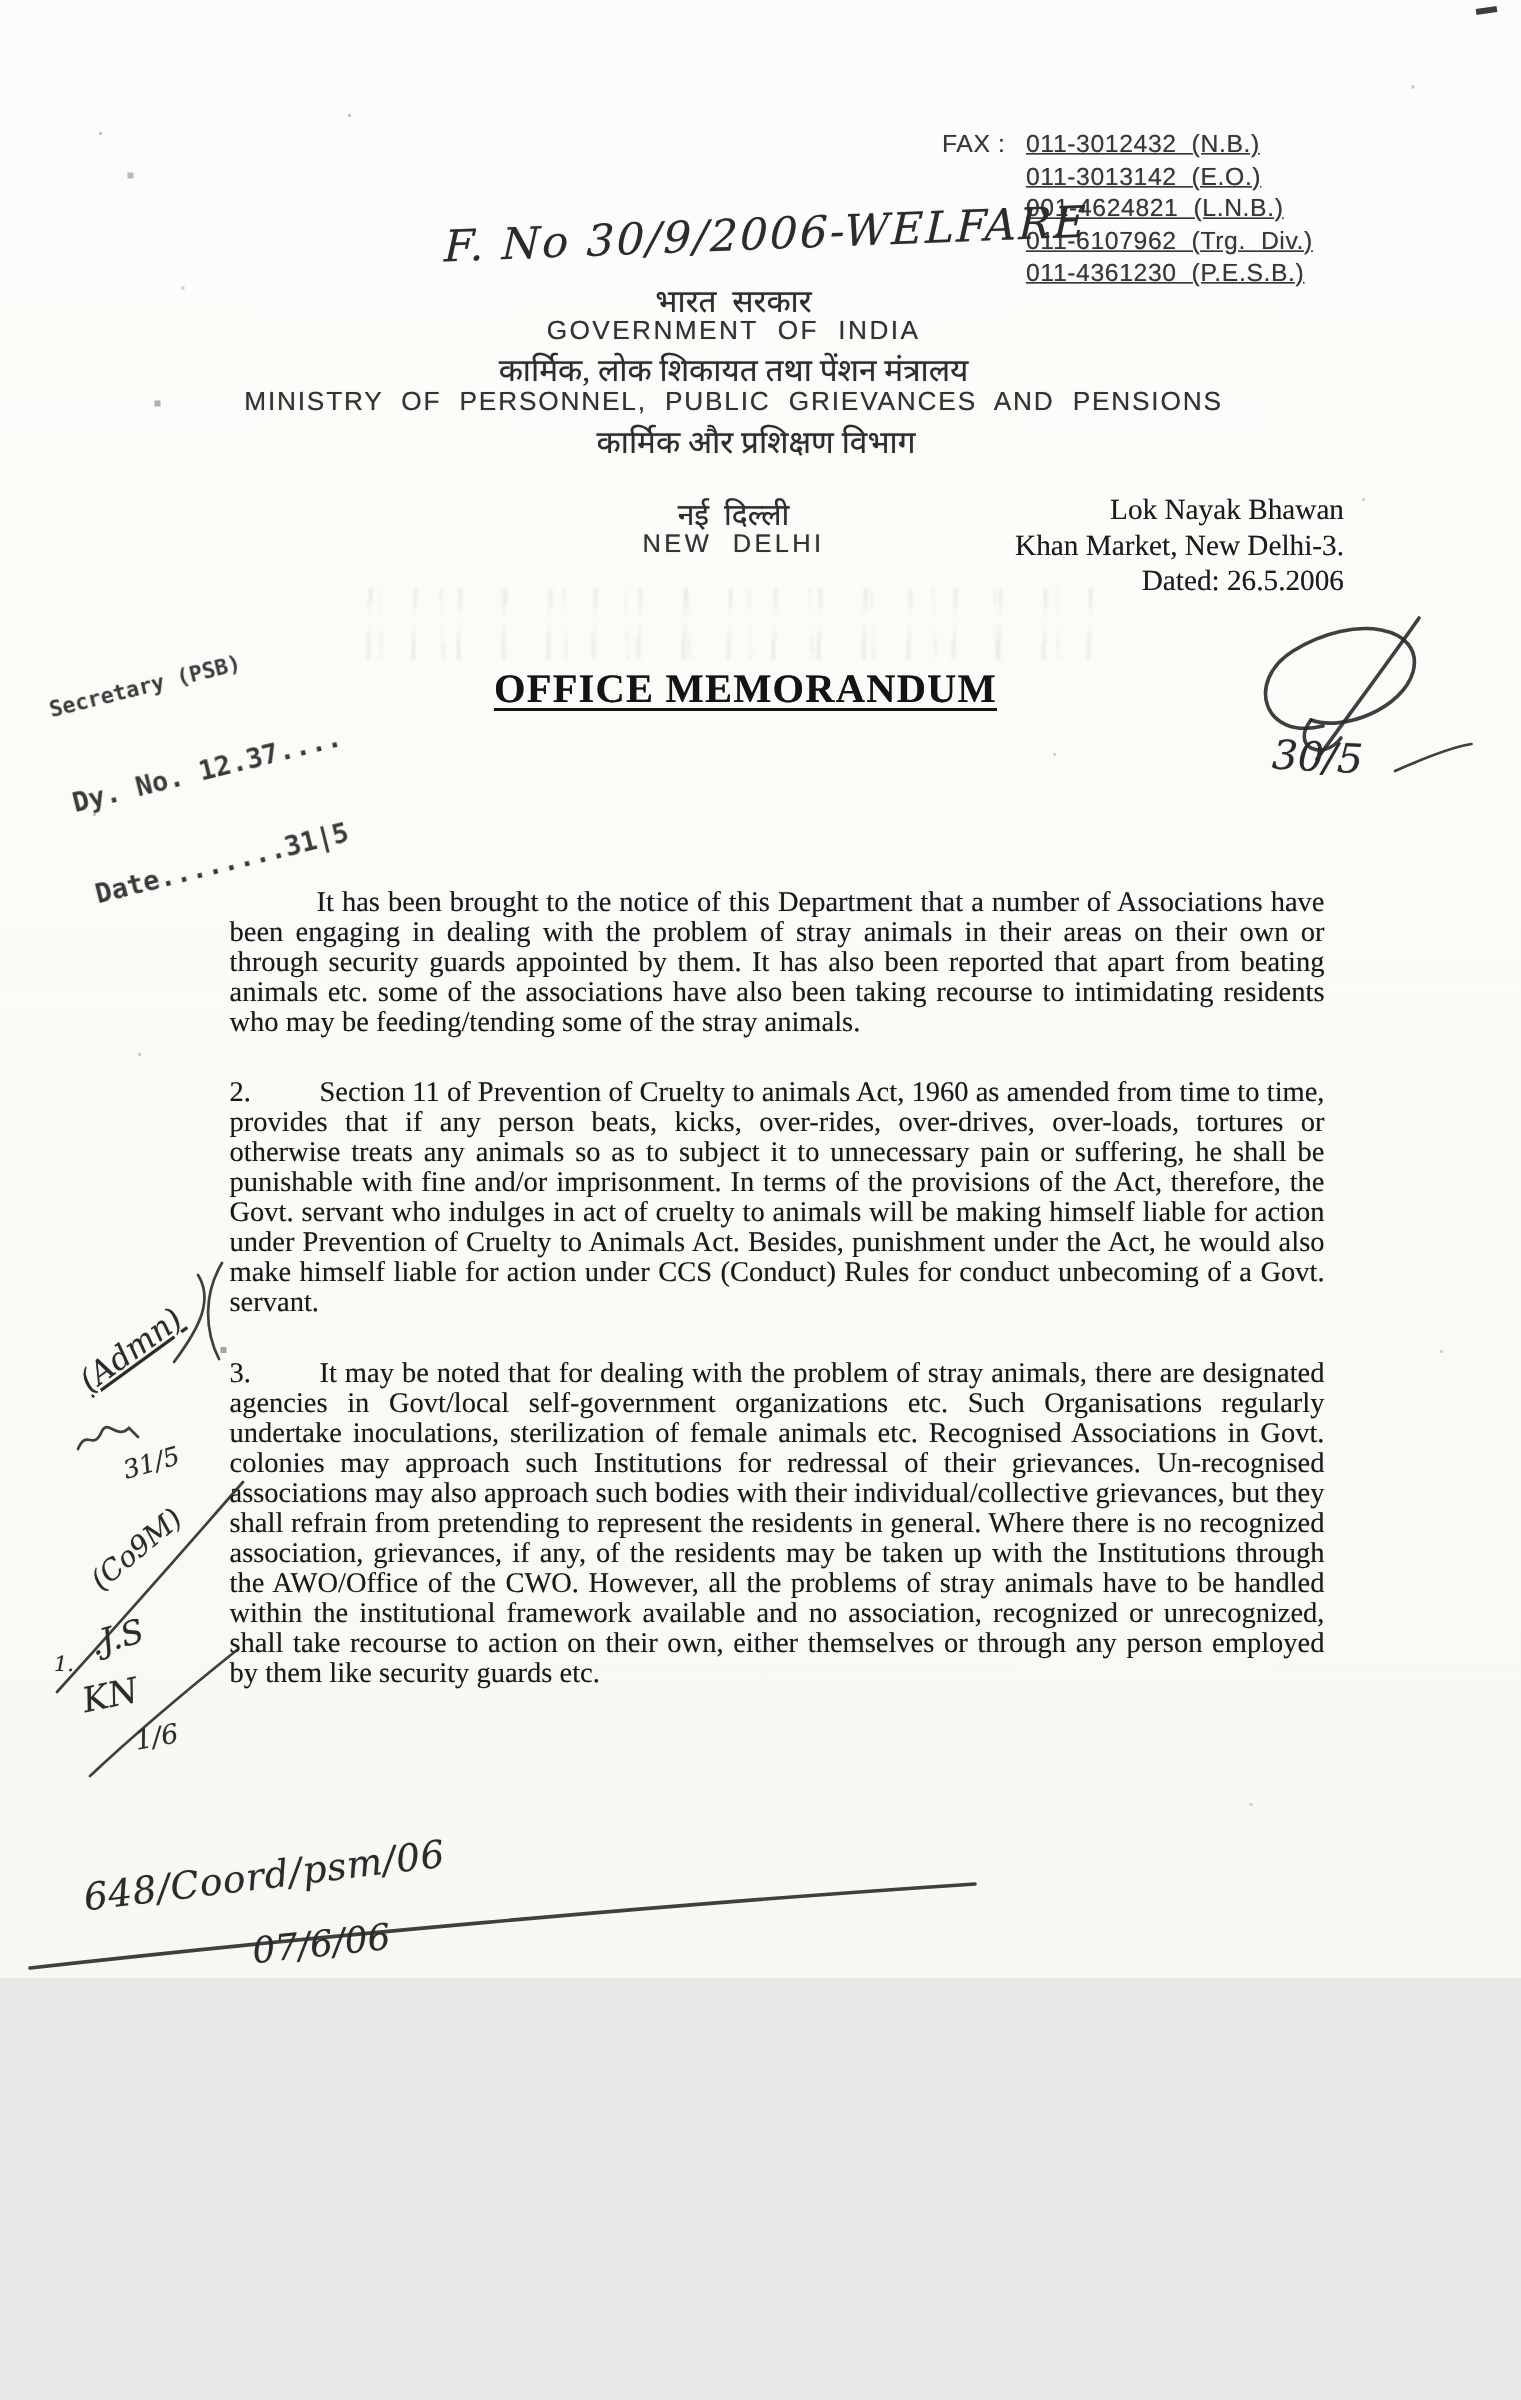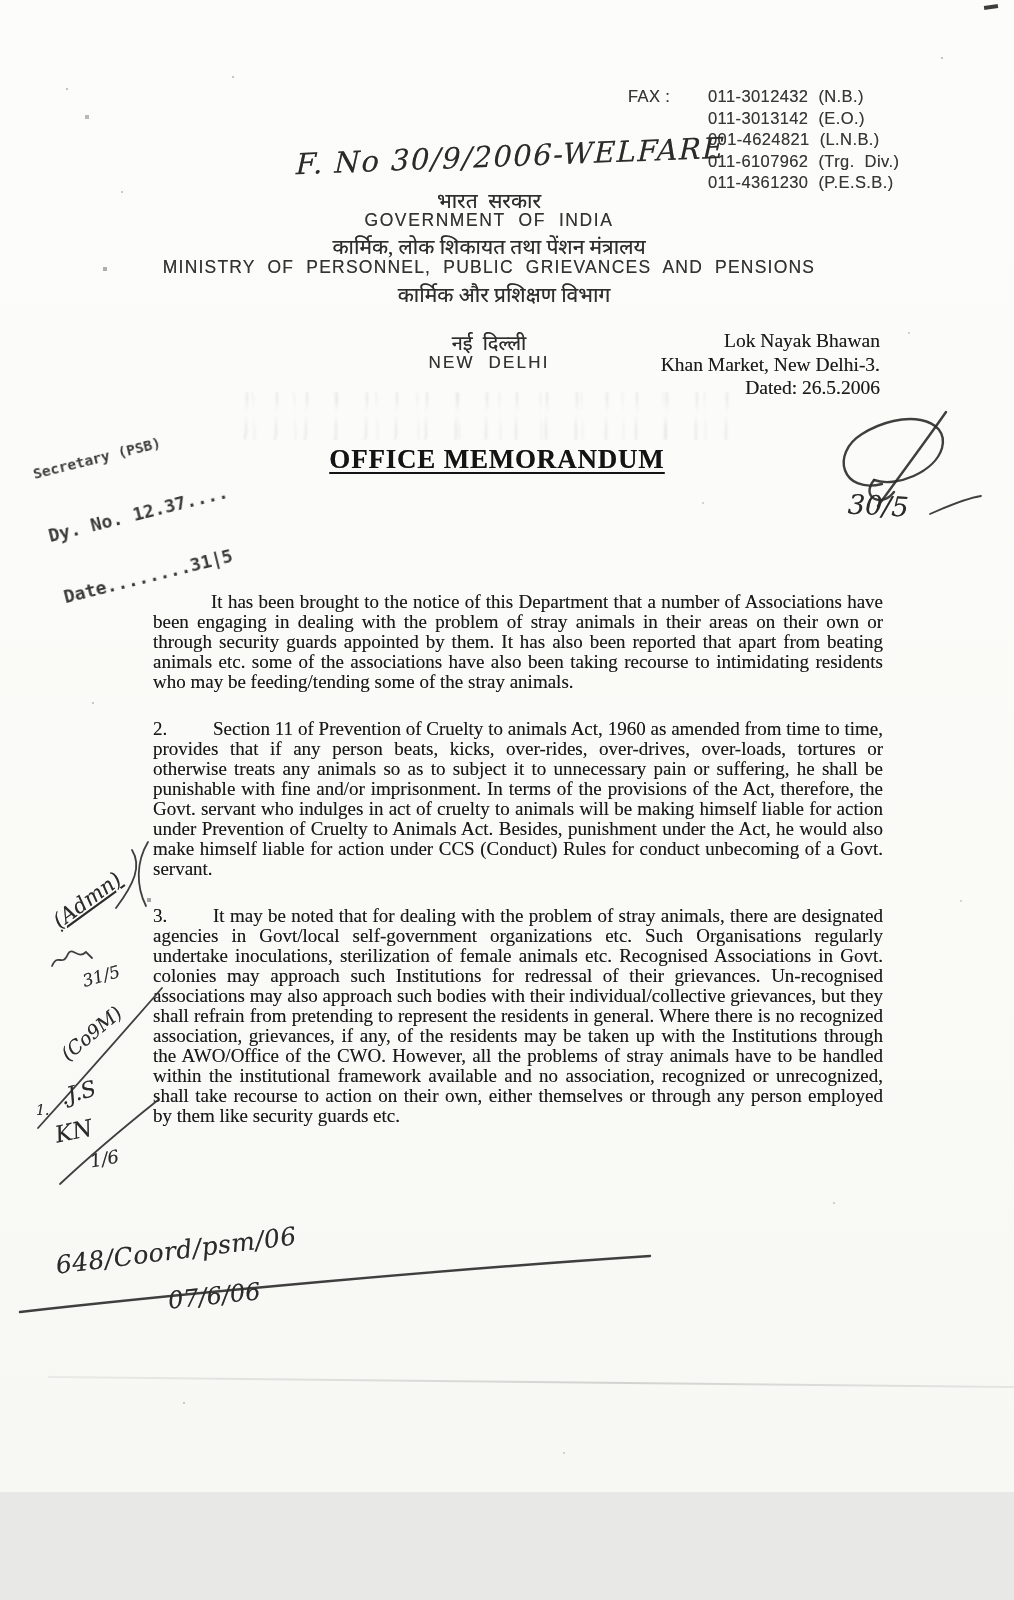--- a/index.html
+++ b/index.html
@@ -1,31 +1,31 @@
 <!DOCTYPE html>
 <html><head>
 <meta charset="utf-8">
 <style>
   html,body{margin:0;padding:0;background:#e8e8e6;}
   .page{
     position:relative;
-    width:1014px;height:1492px;
+    width:1014px;height:1319px;
     margin:0 auto;
     background:linear-gradient(180deg,#fcfcfa 0%,#fafaf7 60%,#f7f7f4 100%);
     overflow:hidden;
     font-family:"Liberation Serif",serif;
     color:#1e1e1e;
   }
   .abs{position:absolute;}
   
   .fax{left:628px;top:86px;font-family:"Liberation Sans",sans-serif;
        font-size:16.5px;line-height:21.5px;color:#373737;letter-spacing:.4px;
        text-shadow:0 0 .5px rgba(40,40,40,.55);}
   .fax-label{position:absolute;left:0;top:0;white-space:pre;}
-  .fax-lines{margin-left:80px;}
+  .fax-lines{margin-left:56px;text-decoration:underline;}
   .fax-line{white-space:pre;}
   
   .hand{font-family:"DejaVu Serif",serif;font-style:italic;color:#2b2b2b;
         text-shadow:0 0 .6px rgba(30,30,30,.4);}
   .fileno{left:296px;top:139px;font-size:29px;letter-spacing:1.5px;
           transform:rotate(-2.2deg) skewX(-4deg);white-space:pre;}
   
   .hdr{left:489px;transform:translateX(-50%);white-space:pre;text-align:center;}
   .hin{font-family:Liberation Serif, serif;color:#2d2d2d;
        text-shadow:0 0 .5px rgba(40,40,40,.6);}
@@ -33,21 +33,21 @@
        text-shadow:0 0 .5px rgba(40,40,40,.6);}
   .h-govt-hi{top:186px;font-size:21px;}
   .h-govt-en{top:210px;font-size:17.5px;letter-spacing:1.6px;}
   .h-min-hi{top:232px;font-size:21px;}
   .h-min-en{top:257px;font-size:17.5px;letter-spacing:1.2px;}
   .h-dep-hi{top:280px;font-size:21px;margin-left:15px;}
   .h-dep-en{top:305px;font-size:17.5px;letter-spacing:1.4px;}
   .h-city-hi{top:329px;font-size:20px;}
   .h-city-en{top:353px;font-size:17px;letter-spacing:2.2px;}
   
-  .addr{right:134px;top:329px;text-align:right;font-size:19.5px;line-height:23.5px;
+  .addr{right:118px;top:329px;text-align:right;font-size:19.5px;line-height:23.5px;
         color:#1c1c1c;text-shadow:0 0 .4px rgba(20,20,20,.5);}
   
   .stamp{left:46px;top:398px;transform:rotate(-14deg);
          font-family:"DejaVu Sans Mono",monospace;font-weight:bold;
          font-size:14.5px;line-height:21px;color:#1f1f1f;opacity:.88;
          filter:blur(.35px);white-space:pre;}
   .stamp .big{font-size:18px;}
   
   .memo-title{left:497px;top:444px;transform:translateX(-50%);
       font-weight:bold;font-size:27px;letter-spacing:.8px;white-space:pre;

